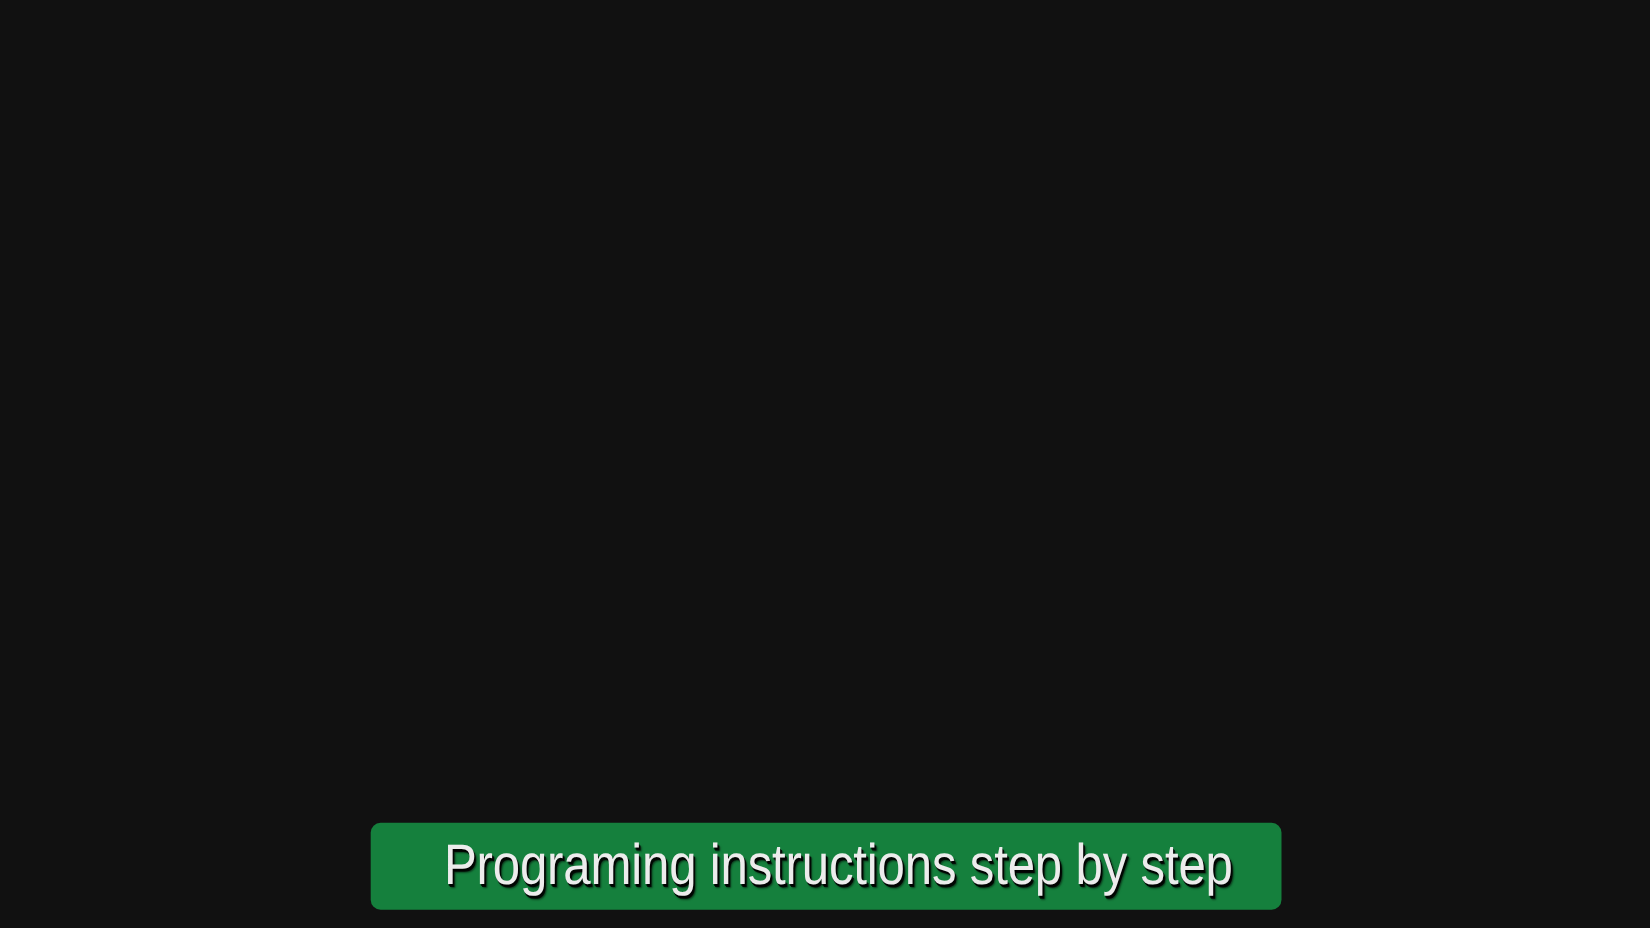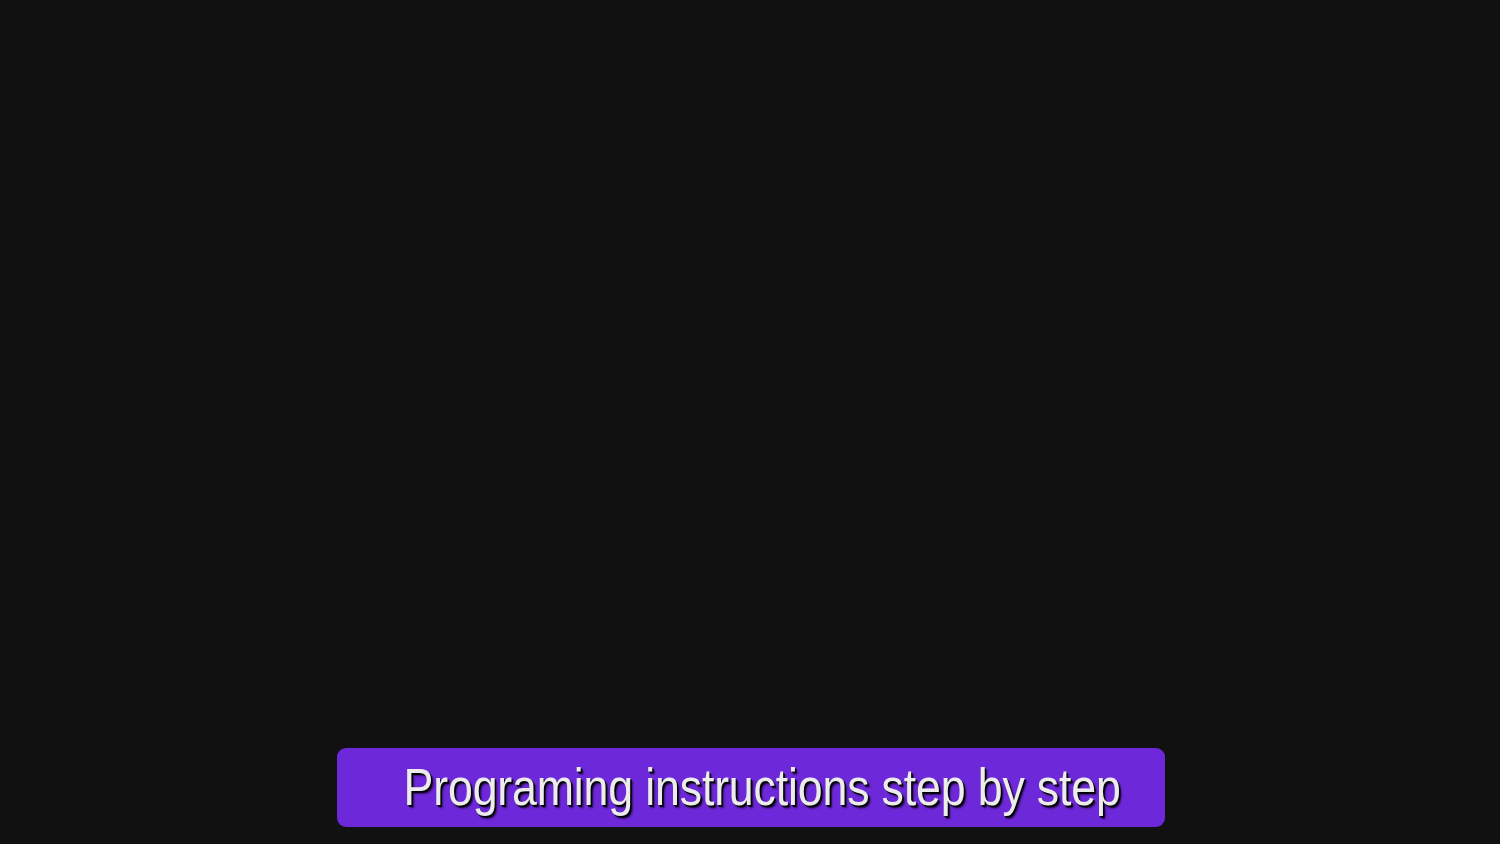--- a/index.html
+++ b/index.html
@@ -35,21 +35,21 @@
   }
 
   
   .caption-banner {
     position: absolute;
     left: 337px;
     top: 748px;
     width: 828px;
     height: 79px;
     box-sizing: border-box;
-    background: #6d28d9;
+    background: #15803d;
     border-radius: 9px;
     display: flex;
     align-items: center;
     justify-content: flex-end;
     padding: 0 10px;
   }
 
   .caption-text {
     display: block;
     width: 100%;

